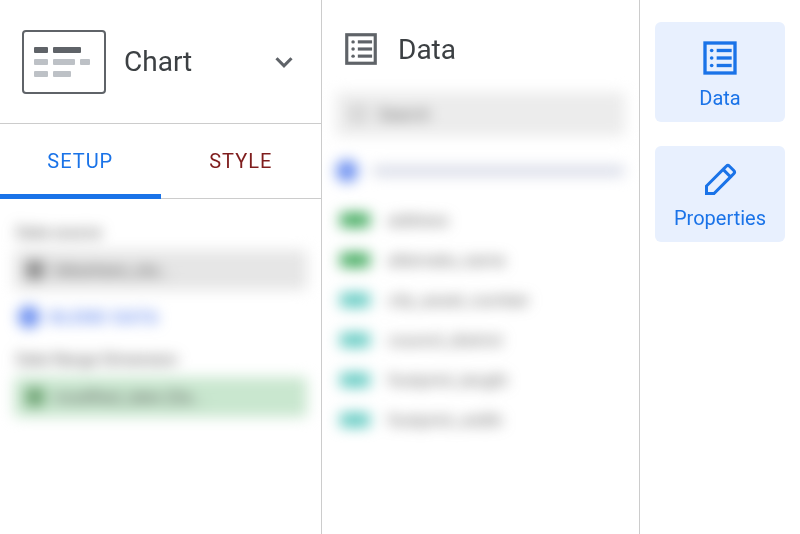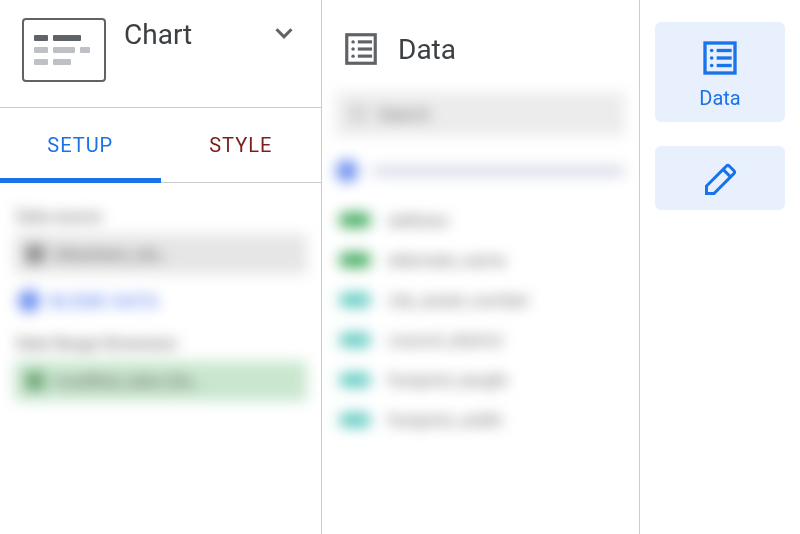--- a/index.html
+++ b/index.html
@@ -6,22 +6,22 @@
   body {
     font-family: Roboto, Arial, sans-serif;
     width: 800px; height: 534px; overflow: hidden;
     background: #fff; color: #3c4043;
   }
   .app { display: flex; height: 100%; }
 
   
   .col1 { width: 322px; border-right: 1px solid #ccc; display: flex; flex-direction: column; }
   .chart-header {
-    height: 108px; border-bottom: 1px solid #ccc;
-    display: flex; align-items: flex-start; padding: 18px 22px; gap: 18px;
+    height: 124px; border-bottom: 1px solid #ccc;
+    display: flex; align-items: center; padding: 18px 22px; gap: 18px;
   }
   .chart-thumb {
     width: 84px; height: 64px; border: 2px solid #5f6368; border-radius: 4px;
     background: #fff; display: flex; flex-direction: column; justify-content: center; gap: 6px; padding: 10px 10px;
   }
   .chart-thumb .tr { display: flex; gap: 5px; align-items: center; }
   .chart-thumb .bar { height: 6px; background: #5f6368; border-radius: 1px; }
   .chart-thumb .light { background: #bdc1c6; }
   .chart-title { font-size: 28px; color: #3c4043; flex: 1; }
   .chev { color: #5f6368; }
@@ -186,16 +186,17 @@
           <line x1="10" y1="12" x2="19" y2="12" stroke="#1a73e8" stroke-width="2"></line>
         <circle cx="7" cy="16.5" r="1.1" fill="#1a73e8"></circle>
           <line x1="10" y1="16.5" x2="19" y2="16.5" stroke="#1a73e8" stroke-width="2"></line>
       </svg>
       <span>Data</span>
     </div>
     <div class="rail-btn">
       <svg width="36" height="36" viewBox="0 0 24 24">
         <path fill="none" stroke="#1a73e8" stroke-width="2" d="M14.06 4.94l5 5L8 21H3v-5L14.06 4.94zM14.06 4.94l2.12-2.12a1.5 1.5 0 012.12 0l2.88 2.88a1.5 1.5 0 010 2.12l-2.12 2.12"></path>
       </svg>
+      <span>Properties</span>
     </div>
   </div>
 
 </div>
 
 </body></html>

